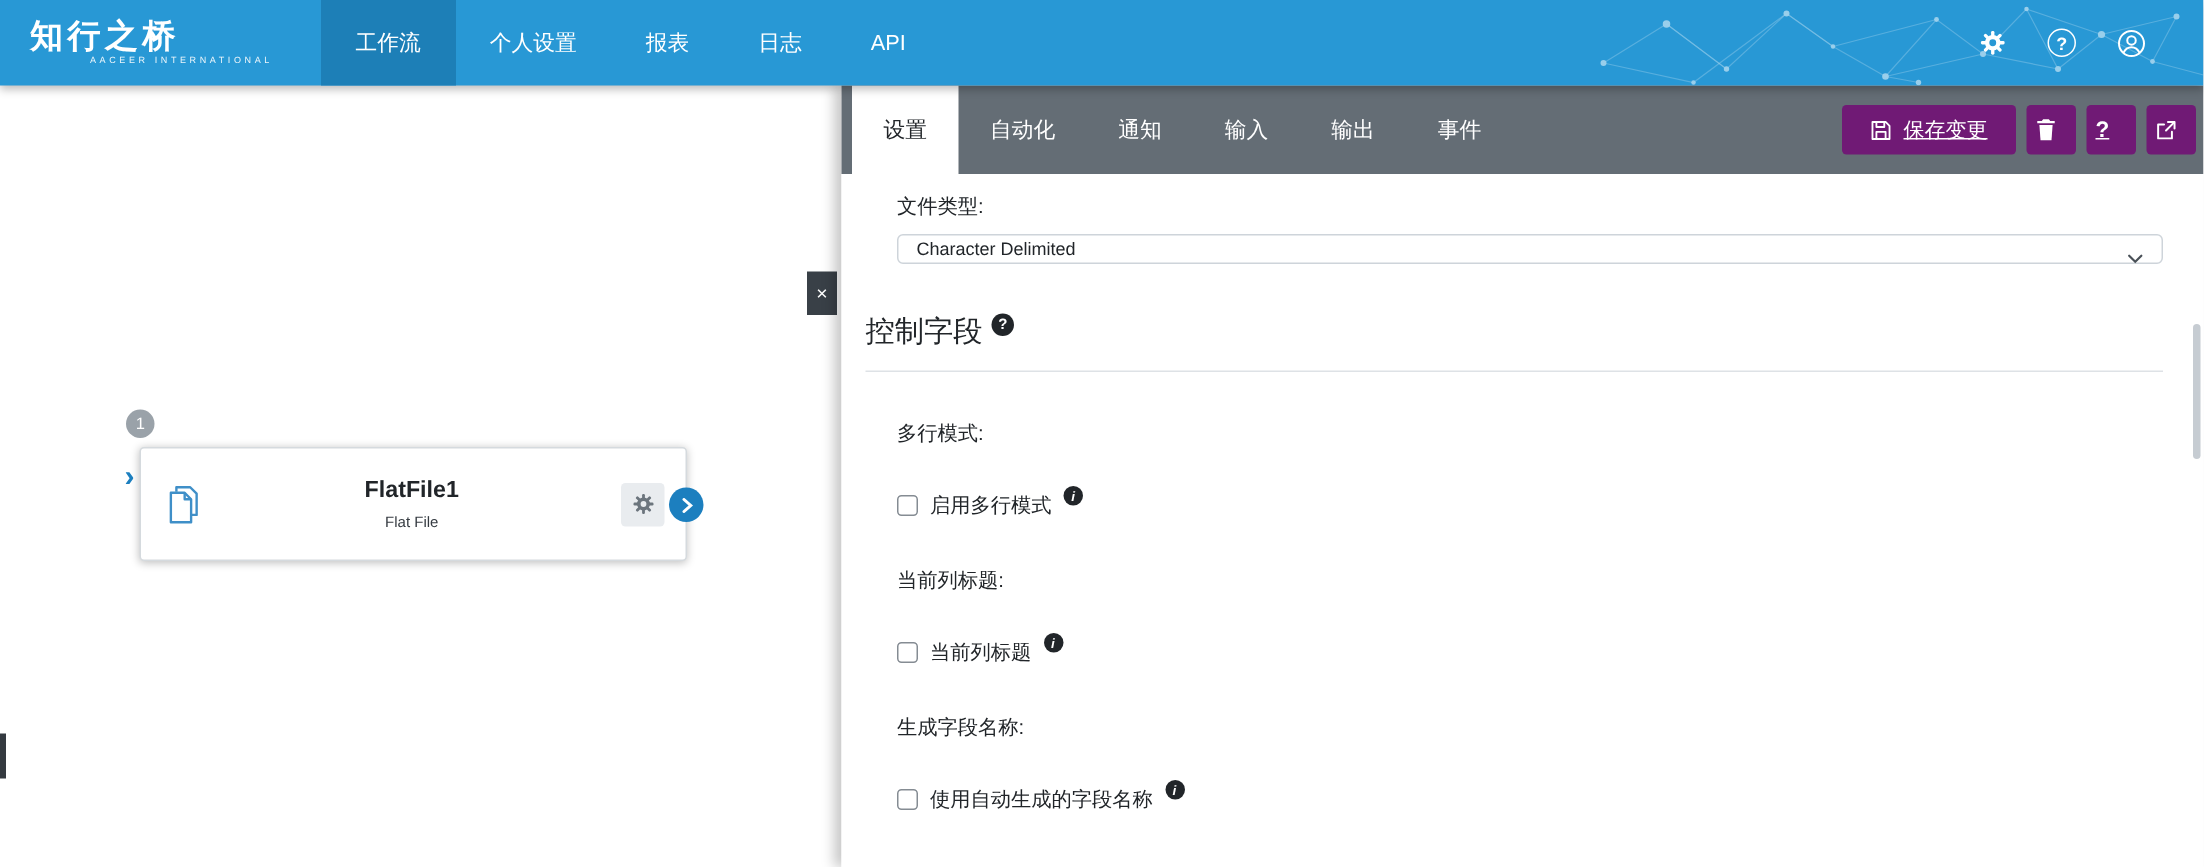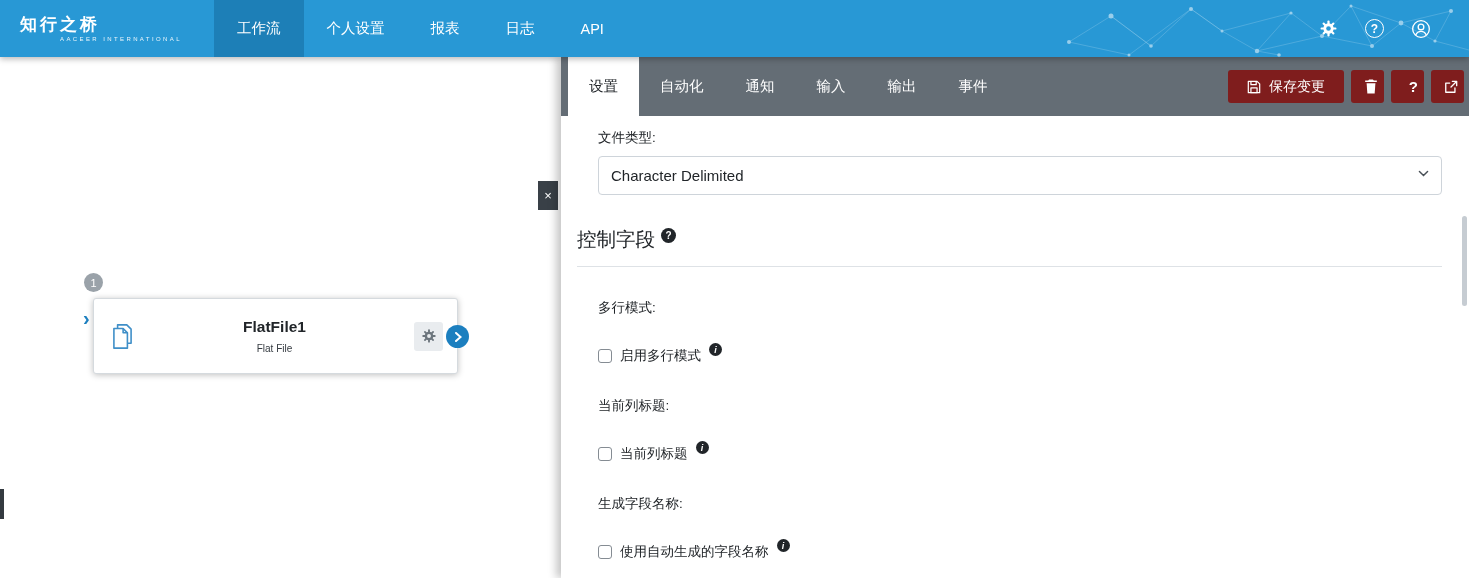--- a/index.html
+++ b/index.html
@@ -10,21 +10,21 @@
     background:#ffffff; color:#212529;
   }
   .app { width:1469px; height:578px; display:flex; flex-direction:column; }
 
   
   header {
     height:57px; flex-shrink:0; background:#2898d5; display:flex; align-items:stretch;
     position:relative; z-index:10; box-shadow:0 2px 6px rgba(0,0,0,0.28);
   }
   .logo { display:flex; flex-direction:column; justify-content:center; padding-left:20px; width:196px; color:#fff; }
-  .logo-title { font-size:17px; font-weight:bold; letter-spacing:3px; line-height:1; }
+  .logo-title { font-size:22px; font-weight:bold; letter-spacing:3px; line-height:1; }
   .logo-sub { font-size:6px; letter-spacing:2.4px; opacity:0.9; margin:3px 0 0 40px; }
   nav { display:flex; align-items:stretch; margin-left:18px; }
   .nav-item { display:flex; align-items:center; padding:0 23px; color:#fff; font-size:14.5px; cursor:pointer; white-space:nowrap; position:relative; z-index:2; }
   .nav-item.active { background:#1d7fb7; }
   .net-pattern { position:absolute; right:0; top:0; height:57px; width:430px; pointer-events:none; opacity:0.55; }
   .header-icons { margin-left:auto; display:flex; align-items:center; gap:27px; padding-right:38px; position:relative; z-index:2; }
   .hdr-icon-btn { background:none; border:none; padding:0; cursor:pointer; display:flex; align-items:center; }
   .circle-q { width:19px; height:19px; border:1.5px solid #fff; border-radius:50%; color:#fff; font-size:12px; font-weight:bold; display:flex; align-items:center; justify-content:center; }
 
   
@@ -52,29 +52,29 @@
     color:#fff; border:none; font-size:13px; display:flex; align-items:center; justify-content:center; cursor:pointer; }
   .edge-handle { position:absolute; left:0; top:432px; width:4px; height:30px; background:#343a40; cursor:pointer; }
 
   
   .panel { flex:1; min-width:0; display:flex; flex-direction:column; position:relative; z-index:5;
     box-shadow:-5px 0 8px rgba(0,0,0,0.22); background:#fff; }
   .tabbar { height:59px; flex-shrink:0; background:#646d75; display:flex; align-items:stretch; padding-left:7px; }
   .tab { display:flex; align-items:center; padding:0 21px; color:#fff; font-size:14.5px; cursor:pointer; white-space:nowrap; }
   .tab.active { background:#fff; color:#212529; }
   .tab-actions { margin-left:auto; display:flex; align-items:center; gap:7px; padding-right:5px; }
-  .action-btn { height:33px; background:#7f1d1d; border:none; border-radius:3px; color:#fff;
-    display:flex; align-items:center; justify-content:flex-end; cursor:pointer; }
+  .action-btn { height:33px; background:#701a75; border:none; border-radius:3px; color:#fff;
+    display:flex; align-items:center; justify-content:flex-start; cursor:pointer;text-decoration:underline; }
   .save-btn { padding:0 19px; font-size:14px; gap:8px; }
   .icon-btn { width:33px; font-size:15px; font-weight:bold; }
 
   .panel-content { flex:1; background:#fff; padding:13px 27px 0 37px; position:relative; overflow:hidden; }
   .form-label { font-size:13.5px; font-weight:normal; color:#212529; margin-bottom:9px; display:block; }
   .form-group { margin-bottom:26px; }
-  .control { width:100%; height:39px; border:1px solid #ced4da; border-radius:4px; font-size:15px;
+  .control { width:100%; height:20px; border:1px solid #ced4da; border-radius:4px; font-size:12px;
     color:#212529; padding:0 12px; background:#fff; font-family:"Liberation Sans", sans-serif; }
   .select-wrap { position:relative; cursor:pointer; }
   .select-display { display:flex; align-items:center; }
   .select-chevron { position:absolute; right:12px; top:10px; }
 
   .section-head { margin:31px 0 13px -21px; font-size:19.5px; color:#212529; display:flex; align-items:flex-start; gap:6px; }
   .help-badge { width:15px; height:15px; border-radius:50%; background:#212529; color:#fff; font-size:10px;
     font-weight:bold; display:flex; align-items:center; justify-content:center; margin-top:2px; cursor:pointer; flex-shrink:0; }
   hr.section-rule { border:none; border-top:1px solid #dee2e6; margin:0 0 0 -21px; }
 

